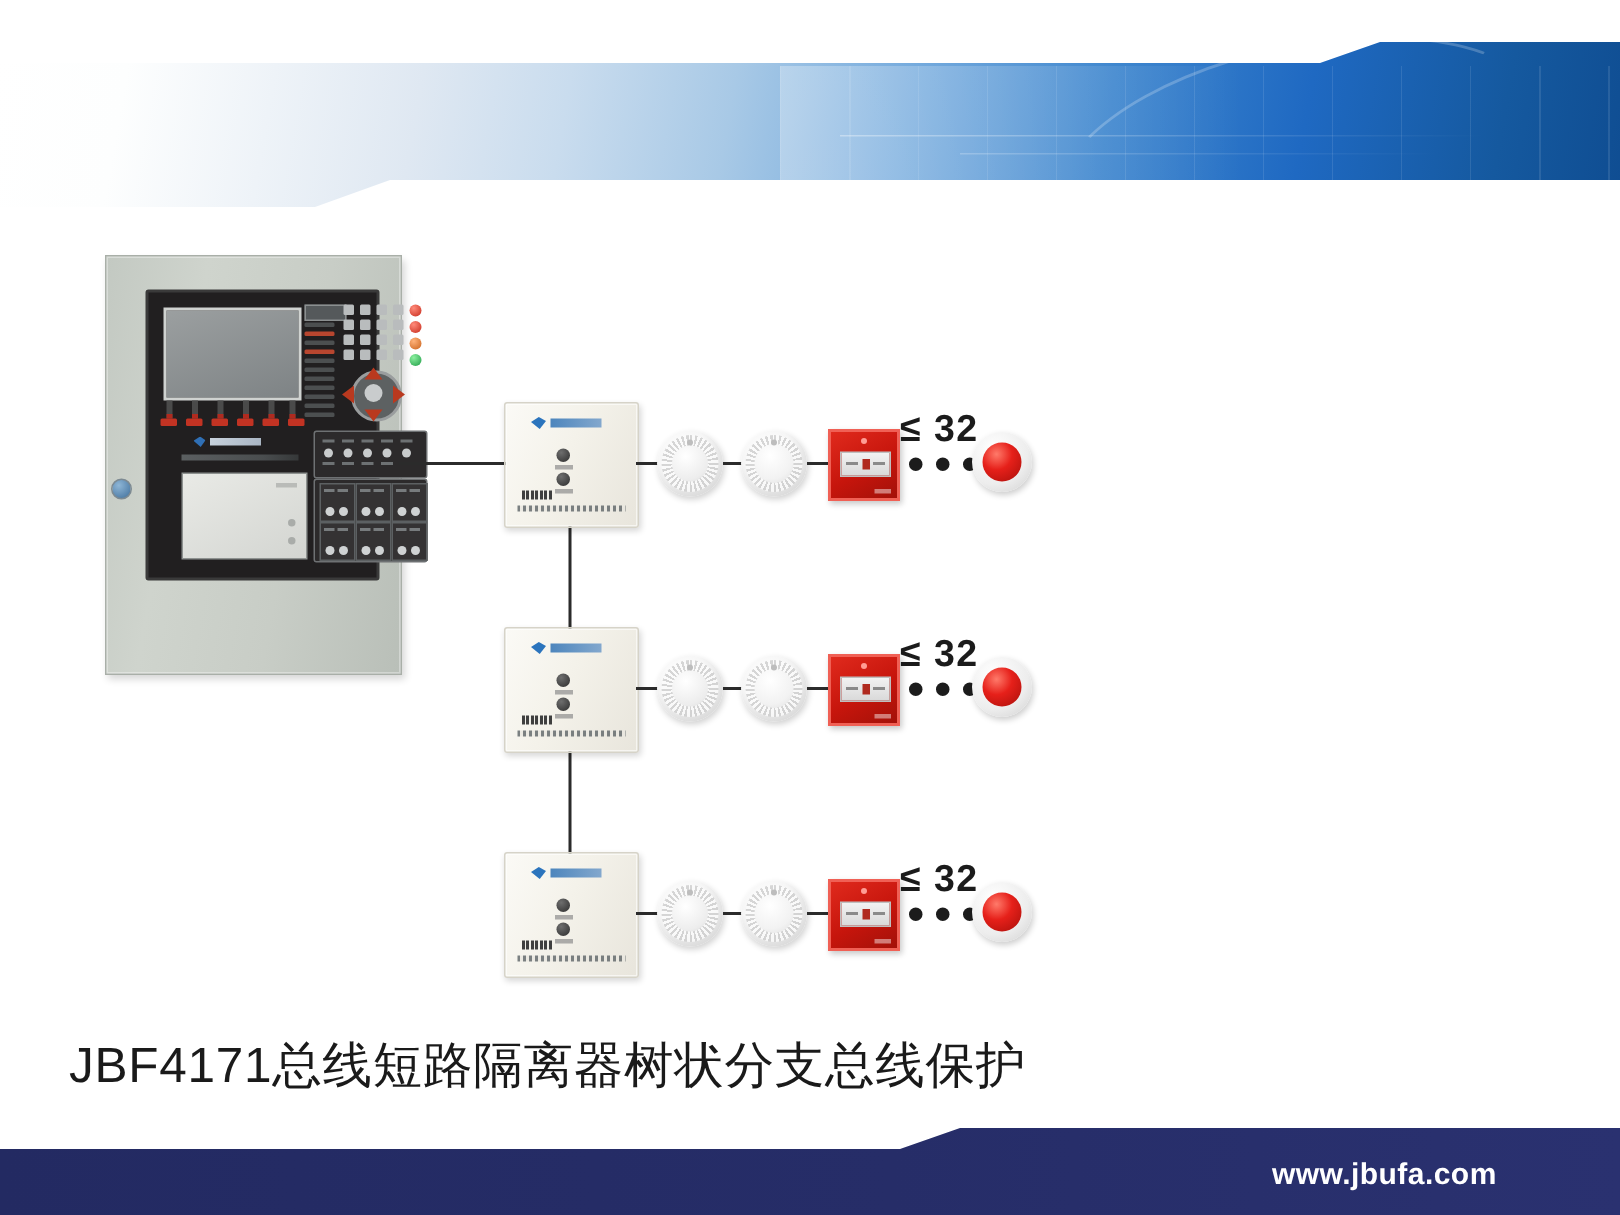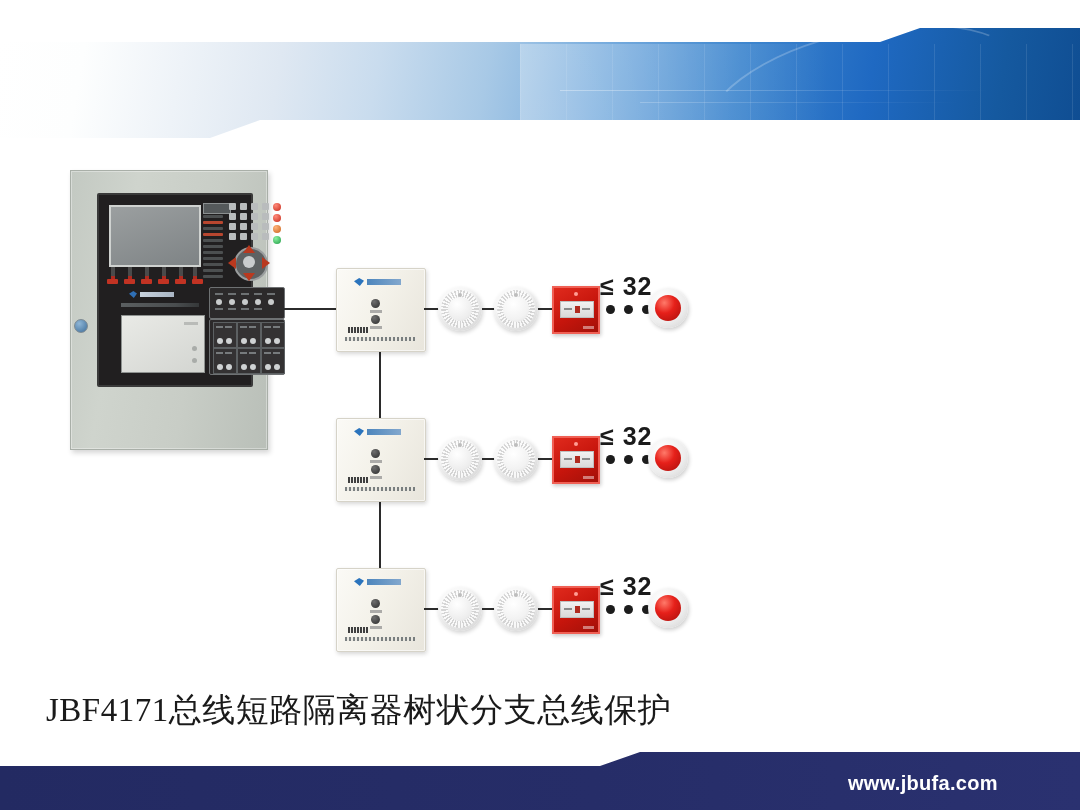--- a/index.html
+++ b/index.html
@@ -233,21 +233,21 @@
   .limit-label{
     position:absolute;font-size:25px;font-weight:bold;color:#1b1b1b;
     letter-spacing:1px;white-space:nowrap;
   }
   .ellipsis{position:absolute;display:flex;gap:9px;}
   .ellipsis i{width:9px;height:9px;border-radius:50%;background:#1c1c1c;display:block;}
 
   
   .caption{
     position:absolute;left:46px;top:688px;width:900px;
-    font-family:Liberation Serif, serif;
+    font-family:Liberation Sans, sans-serif;
     font-size:33px;color:#1a1a1a;white-space:nowrap;letter-spacing:.5px;
   }
 
   
   .footer{
     position:absolute;left:0;top:752px;width:1080px;height:58px;
     background:linear-gradient(90deg,#232a62 0%,#262d68 55%,#2a3170 100%);
     clip-path:polygon(0 14px, 600px 14px, 640px 0, 1080px 0, 1080px 58px, 0 58px);
   }
   .footer-url{

